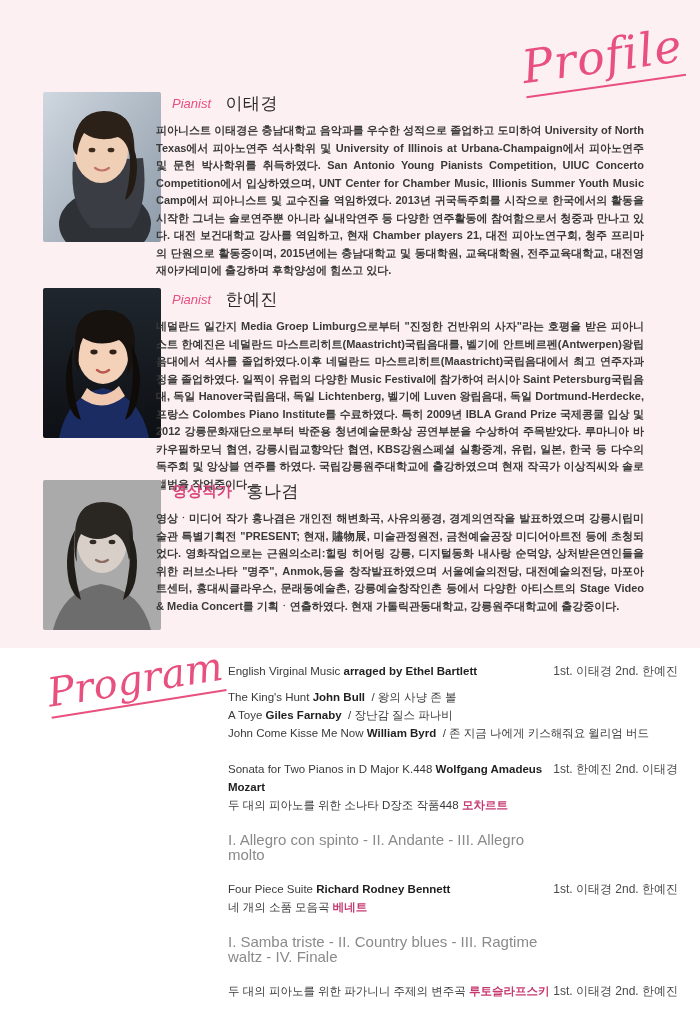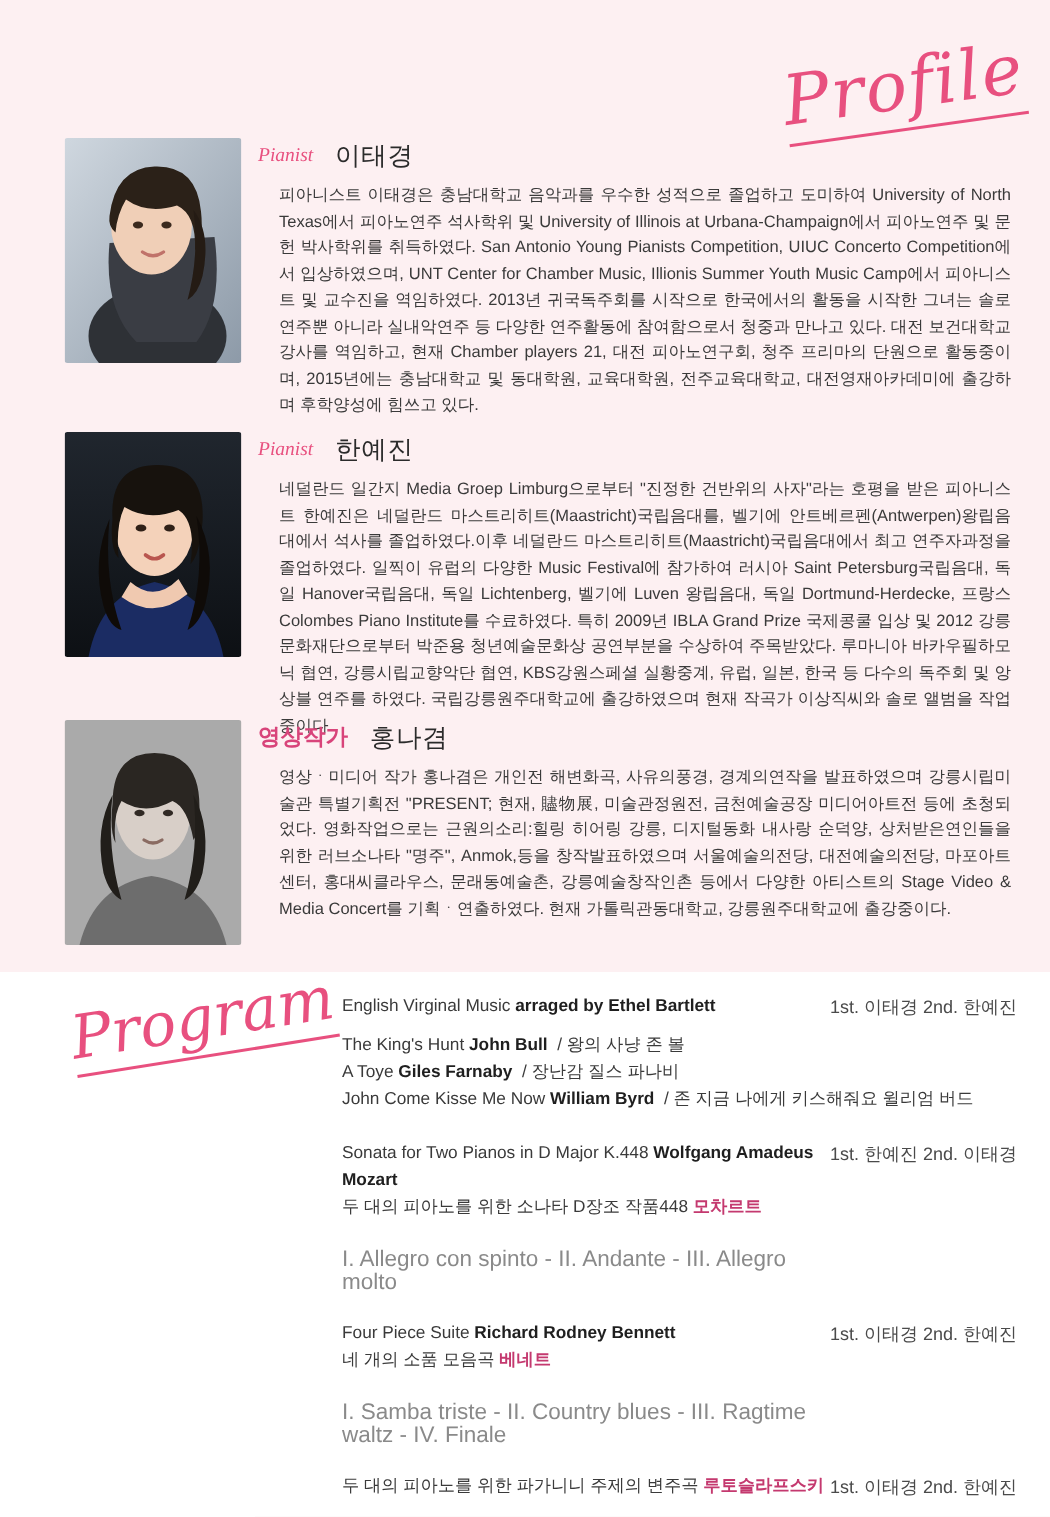--- a/index.html
+++ b/index.html
@@ -56,21 +56,21 @@
   }
   .bio .photo svg { display: block; }
   .bio .headline {
     position: absolute;
     left: 172px;
     top: 0;
     height: 26px;
     white-space: nowrap;
   }
   .bio .role {
-    font-family: Liberation Serif, serif;
+    font-family: Liberation Sans, sans-serif;
     font-style: italic;
     font-size: 13px;
     color: #e8507f;
     vertical-align: middle;
   }
   .bio .role-ko {
     font-size: 15px;
     color: #d8447a;
     font-weight: bold;
     vertical-align: middle;
@@ -78,27 +78,28 @@
   .bio .name {
     font-size: 17px;
     color: #2b2b2b;
     font-weight: normal;
     margin-left: 10px;
     vertical-align: middle;
     letter-spacing: 0.5px;
   }
   .bio .text {
     position: absolute;
-    left: 186px;
+    left: 156px;
     top: 30px;
     width: 488px;
     font-size: 11px;
     line-height: 17.5px;
     color: #3a3a3a;
     text-align: justify;
+    font-weight: bold;
   }
 
   #bio-0 { top: 92px; }
   #bio-1 { top: 288px; }
   #bio-2 { top: 480px; }
 
   
   .program-section {
     position: absolute;
     left: 0;

